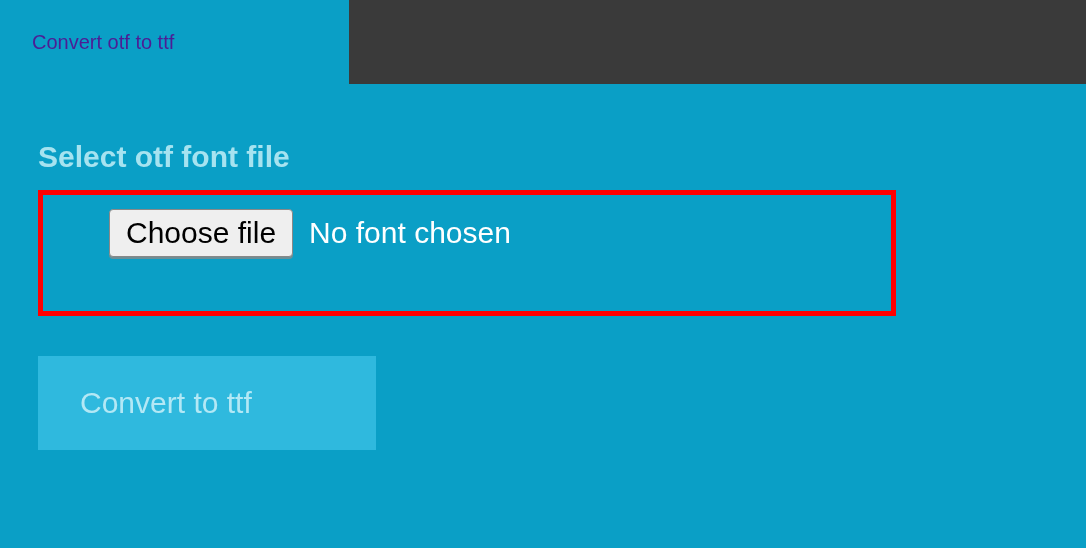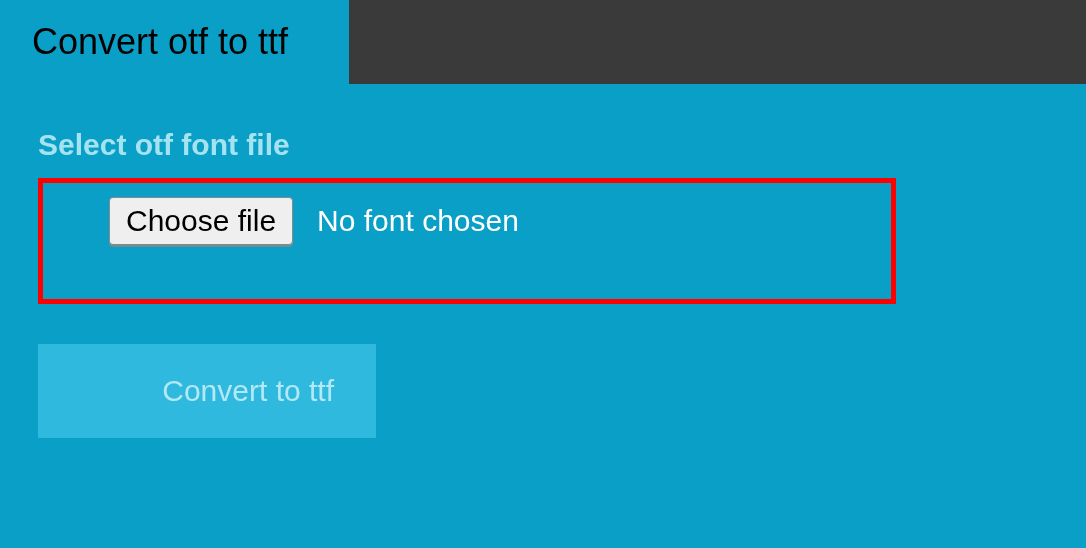--- a/index.html
+++ b/index.html
@@ -13,49 +13,50 @@
       height: 548px;
       background: #0a9fc6;
       overflow: hidden;
     }
     .header {
       display: flex;
       height: 84px;
     }
     .tab {
       background: #0a9fc6;
-      color: #000000;
-      font-size: 36px;
+      color: #4c1d95;
+      font-size: 20px;
       font-weight: 300;
       padding: 24px 32px;
       width: 349px;
       display: flex;
       align-items: center;
     }
     .header-rest {
       background: #3a3a3a;
       flex: 1;
     }
     .content {
       padding: 44px 38px 0 38px;
+      margin-top: 12px;
     }
     .section-label {
       color: #a6e3f0;
       font-size: 30px;
       font-weight: 700;
       margin-bottom: 16px;
     }
     .file-drop-area {
       border: 5px solid #ff0000;
       padding: 14px 0 54px 66px;
       width: 858px;
       margin-bottom: 40px;
       display: flex;
       align-items: flex-start;
-      gap: 24px;
+      gap: 16px;
     }
     .choose-file-button {
       background: #efefef;
       border: 1px solid #888;
       border-radius: 4px;
       font-size: 30px;
       padding: 6px 16px;
       font-family: inherit;
       color: #000;
       cursor: pointer;
@@ -68,21 +69,21 @@
     }
     .convert-button {
       background: #2fb9de;
       color: #b3e8f5;
       border: none;
       font-size: 30px;
       padding: 30px 42px;
       font-family: inherit;
       cursor: pointer;
       width: 338px;
-      text-align: right;
+      text-align: left;
     }
   </style>
 </head>
 <body>
 
 <div class="header">
   <div class="tab">
     <span>Convert otf to ttf</span>
   </div>
   <div class="header-rest"></div>

